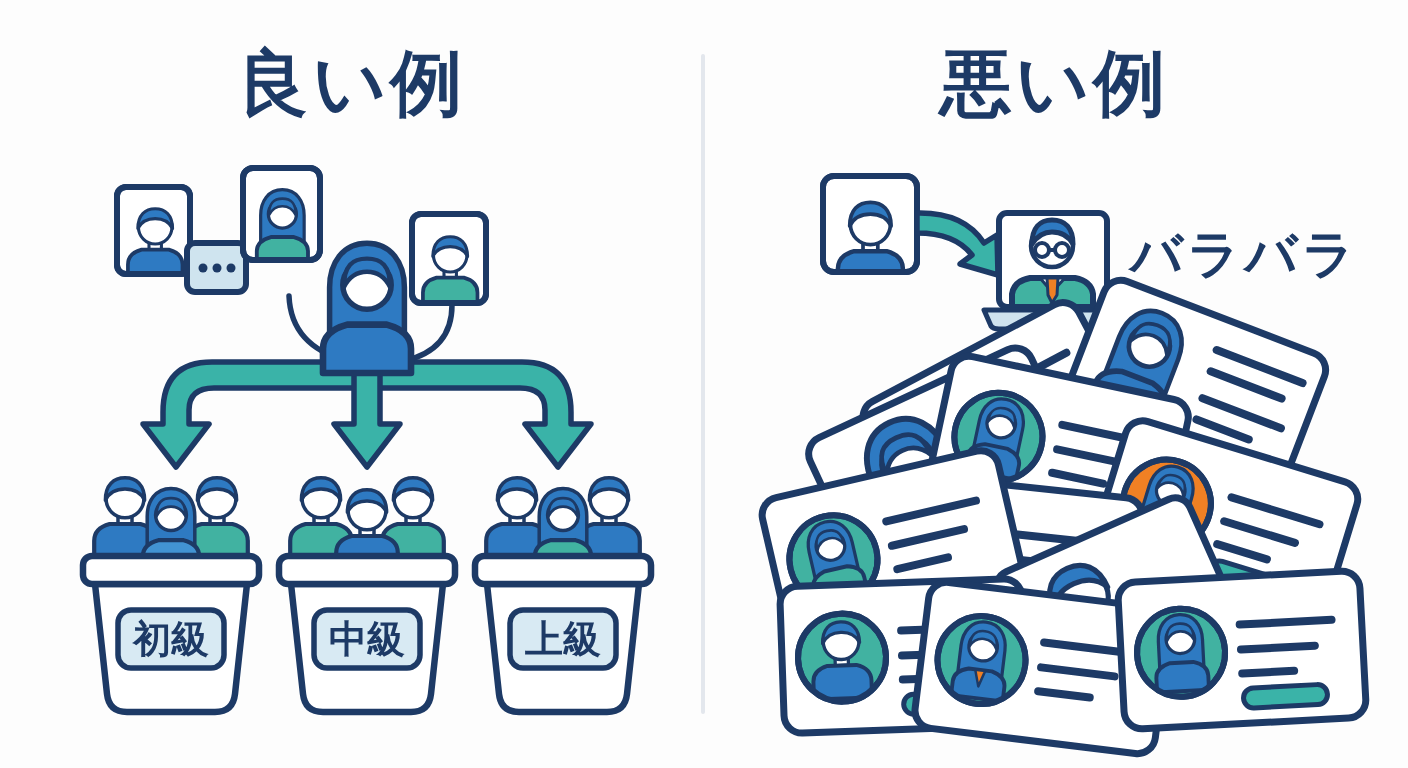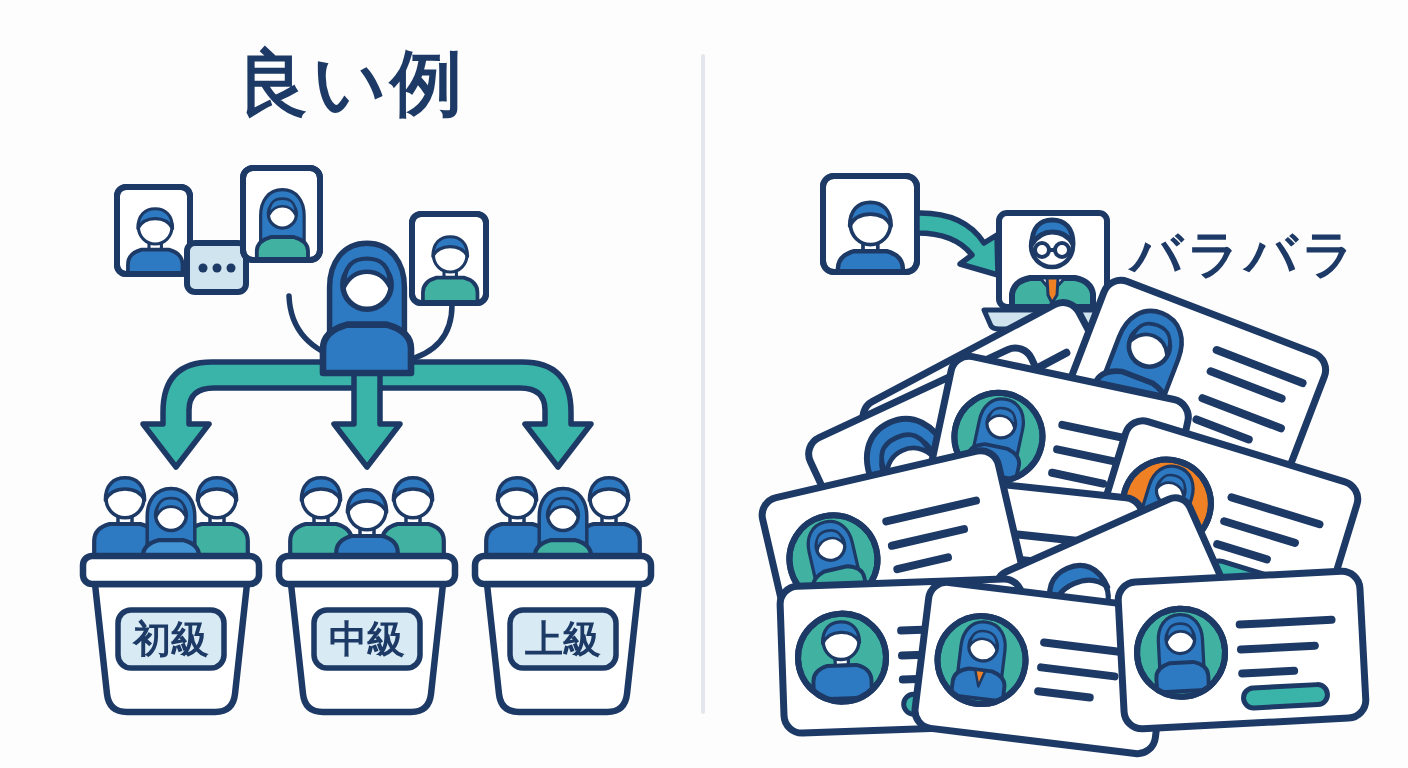--- a/index.html
+++ b/index.html
@@ -35,20 +35,21 @@
   .tie{fill:var(--orange);stroke:var(--navy);stroke-width:3;stroke-linejoin:round;}
   .whiteV{fill:#ffffff;stroke:var(--navy);stroke-width:3;stroke-linejoin:round;}
   .glass{fill:none;stroke:var(--navy);stroke-width:4;stroke-linecap:round;}
 </style>
 </head>
 <body>
 
 <div class="canvas">
 
   <div class="title" id="title-good">良い例</div>
+  <div class="title" id="title-bad">悪い例</div>
   <div class="annot" id="annot-scattered">バラバラ</div>
   <div class="divider"></div>
 
   <svg width="1408" height="768" viewBox="0 0 1408 768">
     <defs>
       <g id="p-man">
         <rect class="skin" x="50" y="62" width="20" height="18"></rect>
         <path class="shirt" d="M16 130 L16 104 Q16 86 38 80 L82 80 Q104 86 104 104 L104 130 Z"></path>
         <circle class="skin" cx="60" cy="44" r="27"></circle>
         <path class="hair" d="M32 46 C32 24 44 14 60 14 C76 14 88 24 88 46 Q80 30 60 30 Q40 30 32 46 Z"></path>

